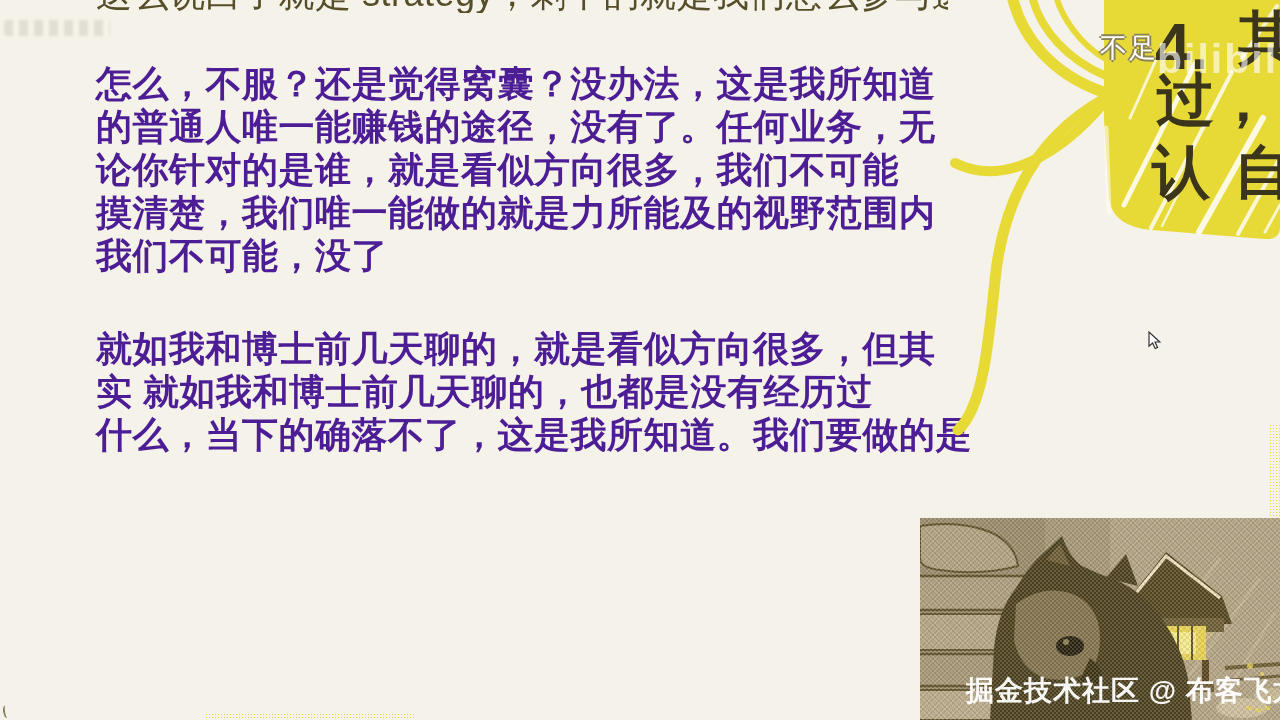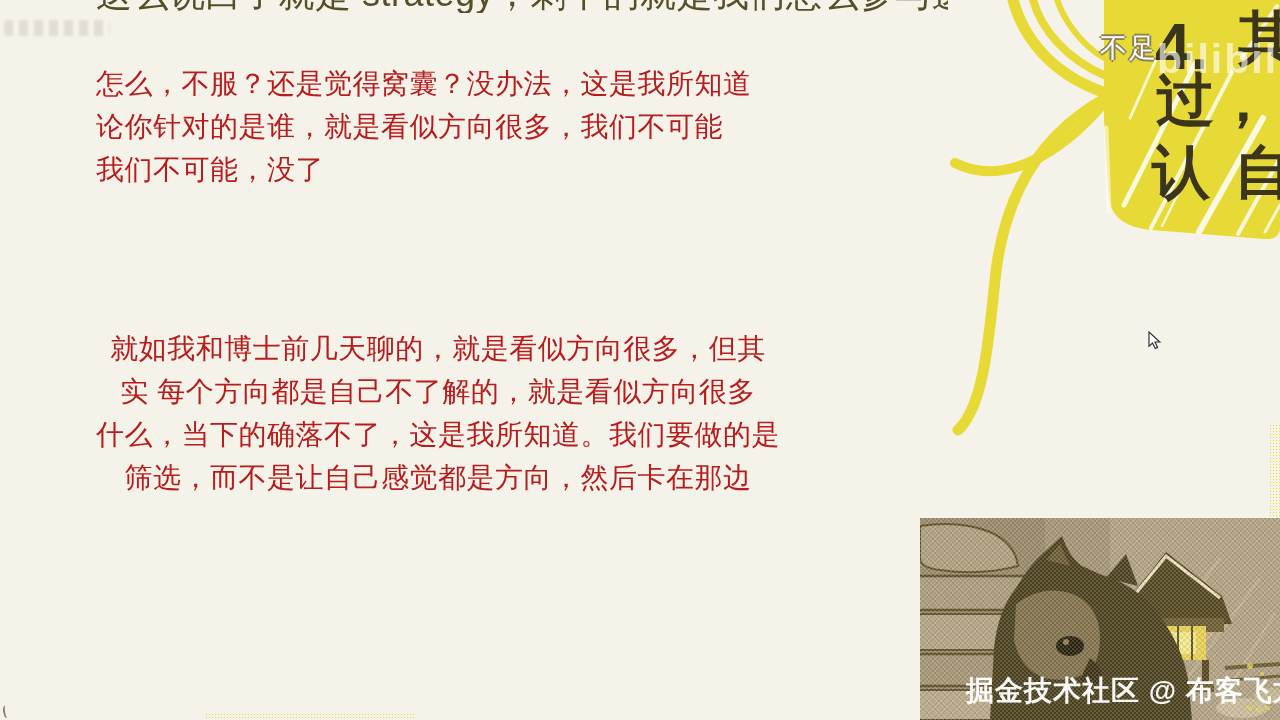--- a/index.html
+++ b/index.html
@@ -14,25 +14,25 @@
   .clip-line {
     position:absolute; left:96px; top:0; width:852px; height:13px;
     overflow:hidden;
   }
   .clip-line .inner {
     margin-top:-28px; font-size:36px; line-height:43px;
     letter-spacing:.5px; color:#564e28; white-space:pre;
   }
   .para { position:absolute; left:96px; }
   .para-line {
-    height:43px; line-height:43px; font-size:28px;
-    letter-spacing:.5px; color:#b91c1c; white-space:pre;
+    height:43px; line-height:43px; font-size:36px;
+    letter-spacing:.5px; color:#4c1d95; white-space:pre;font-weight:bold;
   }
   #para1 { top:62px; }
-  #para2 { top:327px;text-align:center; }
+  #para2 { top:327px; }
 
   
   #note-deco { position:absolute; left:930px; top:0; }
   .note-text {
     position:absolute; color:#3a351b; font-weight:800; white-space:pre;
   }
   #note-num   { left:1155px; top:10px;  font-size:64px; }
   #note-qi    { left:1238px; top:0px;   font-size:58px; font-weight:700; }
   #note-guo   { left:1156px; top:62px;  font-size:58px; font-weight:700; }
   #note-ren   { left:1152px; top:134px; font-size:58px; font-weight:700; }
@@ -88,29 +88,30 @@
 <body>
 
 <div class="clip-line">
   <div class="inner">这么说白了就是 strategy，剩下的就是我们怎么参与进去</div>
 </div>
 
 <div id="smudge"></div>
 
 <div id="para1" class="para">
   <div class="para-line">怎么，不服？还是觉得窝囊？没办法，这是我所知道</div>
+  <div class="para-line">的普通人唯一能赚钱的途径，没有了。任何业务，无</div>
   <div class="para-line">论你针对的是谁，就是看似方向很多，我们不可能</div>
+  <div class="para-line">摸清楚，我们唯一能做的就是力所能及的视野范围内</div>
   <div class="para-line">我们不可能，没了</div>
 </div>
 
 <div id="para2" class="para">
   <div class="para-line">就如我和博士前几天聊的，就是看似方向很多，但其</div>
-  <div class="para-line">实 每个方向都是自己不了解的，就是看似方向很多</div>
+  <div class="para-line">实 就如我和博士前几天聊的，也都是没有经历过</div>
   <div class="para-line">什么，当下的确落不了，这是我所知道。我们要做的是</div>
-  <div class="para-line">筛选，而不是让自己感觉都是方向，然后卡在那边</div>
 </div>
 
 <svg id="note-deco" width="350" height="460" viewBox="930 0 350 460">
 
   <g stroke="#e8da36" fill="none" stroke-linecap="round">
     <path d="M1012,-4 C1022,38 1052,74 1103,92" stroke-width="11"></path>
     <path d="M1032,-4 C1040,30 1068,60 1106,76" stroke-width="8"></path>
     <path d="M1056,-4 C1062,18 1080,44 1104,58" stroke-width="6"></path>
     <path d="M955,163 C1005,188 1062,152 1103,104" stroke-width="10"></path>
     <path d="M1106,98 C1030,140 1002,210 995,280 C988,350 982,408 958,430" stroke-width="11"></path>

